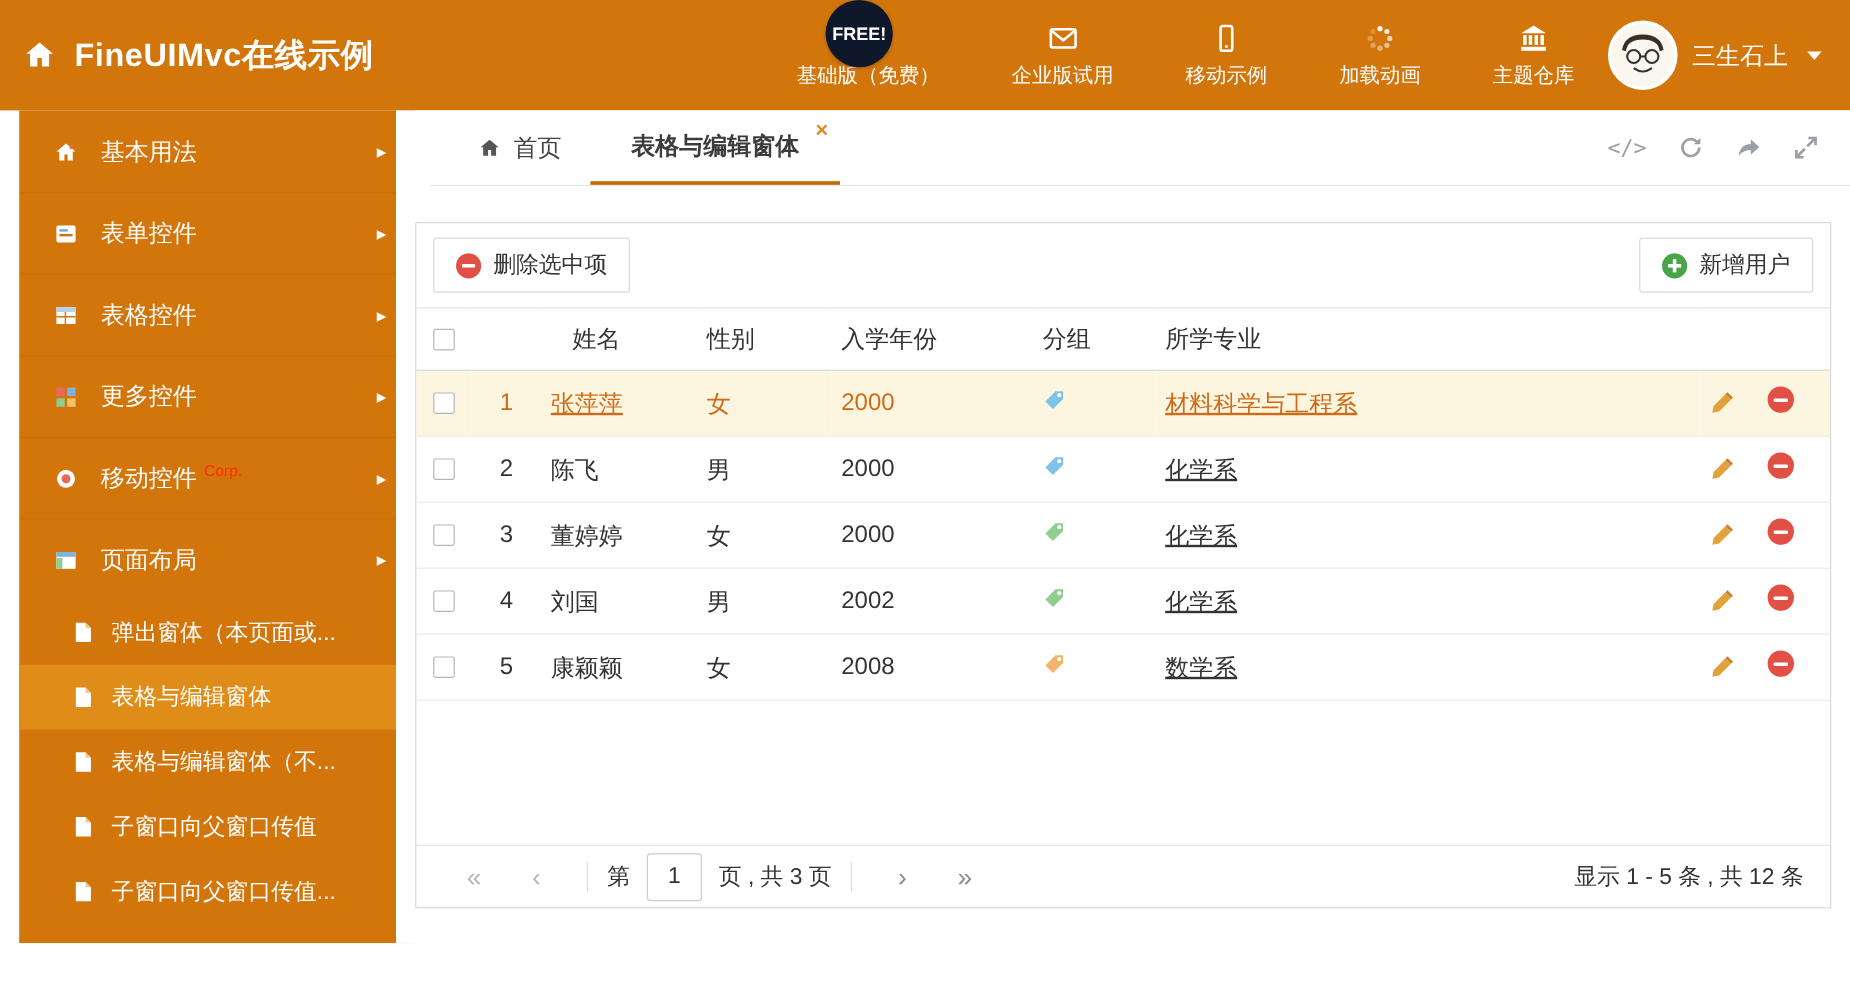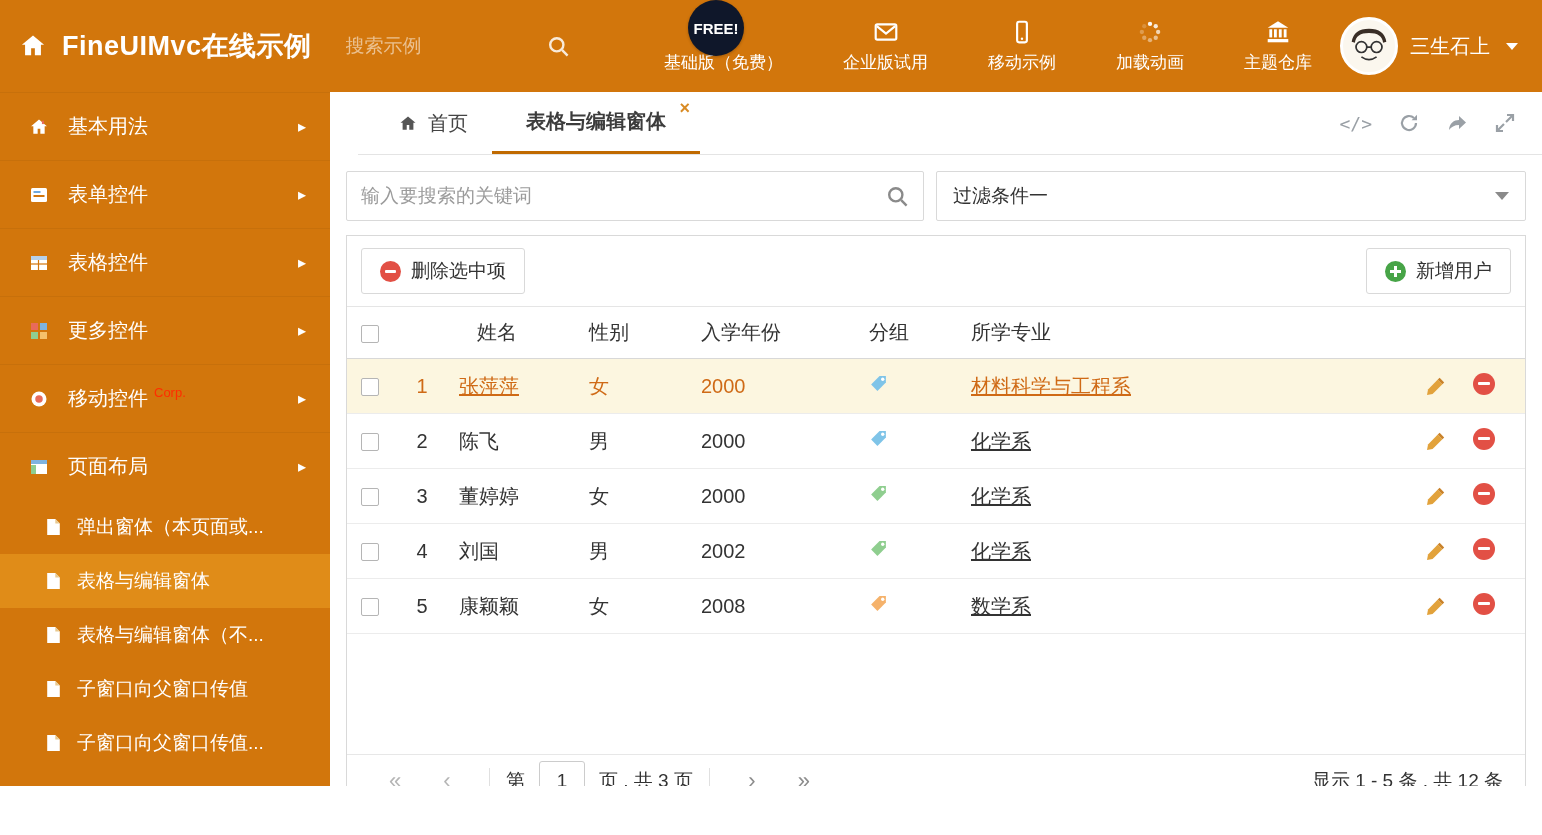--- a/index.html
+++ b/index.html
@@ -23,21 +23,21 @@
   .free-badge { position:absolute; left:688px; top:0px; width:56px; height:56px; border-radius:50%;
                 background:#0f172a; color:#fff; font-weight:bold; font-size:15px;
                 display:flex; align-items:center; justify-content:center; box-shadow:0 1px 3px rgba(0,0,0,.25); }
   .user-box { display:flex; align-items:center; gap:12px; margin-right:24px; }
   .avatar { width:58px; height:58px; border-radius:50%; border:3px solid #fff; background:#fbf7ee; overflow:hidden; }
   .user-name { color:#fff; font-size:20px; }
   .caret-dn { display:inline-block; width:0; height:0; border-left:6px solid transparent;
               border-right:6px solid transparent; border-top:7px solid #fff; margin-left:4px; }
 
   
-  .sidebar { position:absolute; top:92px; left:0; width:330px; bottom:0; background:#d2760c; overflow:hidden; }
+  .sidebar { position:absolute; top:92px; left:16px; width:330px; bottom:0; background:#d2760c; overflow:hidden; }
   .side-item { height:68px; display:flex; align-items:center; padding:0 24px 0 28px; color:#fff;
                font-size:20px; cursor:pointer; border-top:1px solid rgba(0,0,0,.05); }
   .side-item .sicon { width:24px; margin-right:16px; display:flex; }
   .side-item .chev { margin-left:auto; font-size:16px; color:#fff; }
   .side-badge { color:#ff2d00; font-size:13px; margin-left:6px; position:relative; top:-6px; }
   .sub-item { height:54px; display:flex; align-items:center; padding-left:46px; color:#fff;
               font-size:19px; cursor:pointer; }
   .sub-item .sicon { width:17px; margin-right:14px; display:flex; }
   .sub-item.active { background:#e08c18; }
 
@@ -113,29 +113,20 @@
   <div class="header">
     <div class="brand">
       <span>
         <svg width="30" height="28" viewBox="0 0 24 24">
             <path d="M12 3 2.5 11h2.7v9h5.2v-6h3.2v6h5.2v-9h2.7z" fill="#fff"></path>
           </svg>
       </span>
       <span class="brand-title">FineUIMvc在线示例</span>
     </div>
 
-    <div class="hdr-search">
-      <input type="text" placeholder="搜索示例" style="">
-      <span class="mag">
-        <svg width="24" height="24" viewBox="0 0 20 20">
-            <circle cx="9" cy="9" r="5.5" fill="none" stroke="currentColor" stroke-width="2"></circle>
-            <line x1="13.5" y1="13.5" x2="18" y2="18" stroke="currentColor" stroke-width="2"></line>
-          </svg>
-      </span>
-    </div>
 
     <div class="free-badge">FREE!</div>
 
     <div class="hdr-nav">
       <div class="hdr-item">
         <span>
           <svg width="28" height="26" viewBox="0 0 24 24">
               <path d="M12 2v9" stroke="#fff" stroke-width="2.4" fill="none"></path>
               <path d="M7.5 7 12 11.5 16.5 7" stroke="#fff" stroke-width="2.4" fill="none"></path>
               <path d="M3.5 14v5h17v-5" stroke="#fff" stroke-width="2.4" fill="none"></path>
@@ -367,35 +358,20 @@
               <path d="M13 3h6v6" fill="none" stroke="#9aa0a6" stroke-width="2.2"></path>
               <path d="M9 19H3v-6" fill="none" stroke="#9aa0a6" stroke-width="2.2"></path>
               <path d="M19 3l-7 7M3 19l7-7" stroke="#9aa0a6" stroke-width="2.2"></path>
             </svg>
         </span>
       </div>
     </div>
 
     <div class="content">
 
-      <div class="filter-row">
-        <div class="search-box">
-          <input type="text" placeholder="输入要搜索的关键词" style="">
-          <span class="mag">
-            <svg width="24" height="24" viewBox="0 0 20 20">
-                <circle cx="9" cy="9" r="5.5" fill="none" stroke="currentColor" stroke-width="2"></circle>
-                <line x1="13.5" y1="13.5" x2="18" y2="18" stroke="currentColor" stroke-width="2"></line>
-              </svg>
-          </span>
-        </div>
-        <div class="select-box">
-          <span>过滤条件一</span>
-          <span class="sel-caret"></span>
-        </div>
-      </div>
 
       <div class="panel">
 
         <div class="toolbar">
           <button class="btn">
             <span class="circle-minus"></span>
             <span>删除选中项</span>
           </button>
           <button class="btn right">
             <span class="circle-plus"></span>

